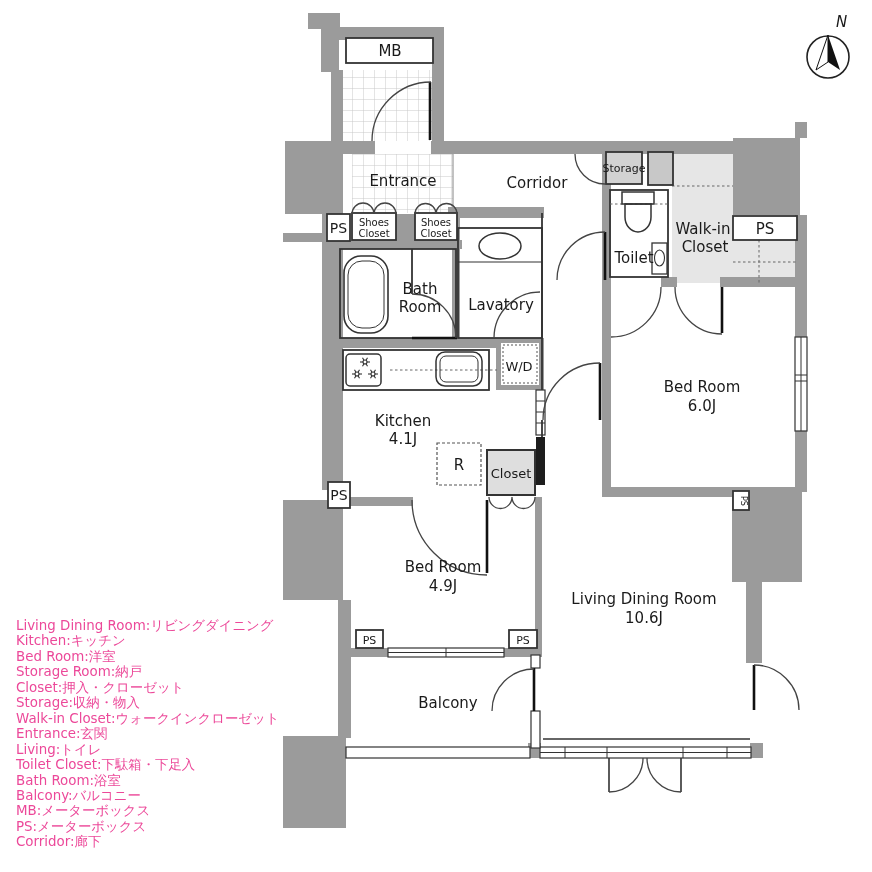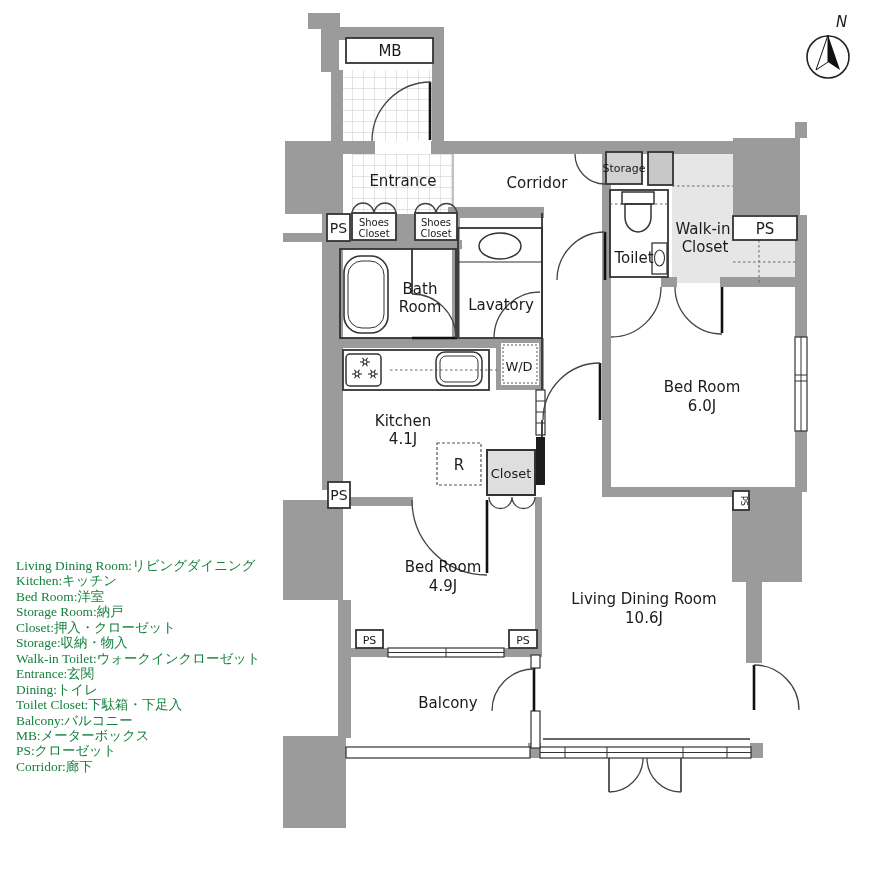--- a/index.html
+++ b/index.html
@@ -21,22 +21,22 @@
   .lbl-tny{font-size:8px;}
   .ps{font-size:14px;}
   .ps-sm{font-size:11px;}
   .n-lbl{font-size:15px;font-style:italic;}
   .wall{fill:var(--wall);stroke:none;}
   .thin{stroke:var(--line);fill:none;}
   .box{fill:#ffffff;stroke:var(--line);stroke-width:1.8;}
   .arc{stroke:#444;stroke-width:1.3;fill:none;}
   .leaf{stroke:#111;stroke-width:2.6;}
   .dotted{stroke:#666;stroke-width:1;stroke-dasharray:2.5,2.5;fill:none;}
-  #legend{position:absolute;left:16px;top:558px;width:330px;color:#15803d;
-          font-size:13.4px;line-height:15.45px;white-space:nowrap;font-family:Liberation Serif, serif;}
+  #legend{position:absolute;left:16px;top:618px;width:330px;color:#ec4899;
+          font-size:13.4px;line-height:15.45px;white-space:nowrap;}
 </style>
 </head>
 <body>
 
 <div id="stage">
 <svg width="872" height="872" viewBox="0 0 872 872">
   <defs>
     <pattern id="tiles" width="11" height="11" patternUnits="userSpaceOnUse">
       <rect width="11" height="11" fill="#ffffff"></rect>
       <path d="M 11 0 L 0 0 0 11" fill="none" stroke="#c9c9c9" stroke-width="1"></path>
@@ -268,22 +268,23 @@
   </g>
 </svg>
 
 <div id="legend">
       <div>Living Dining Room:リビングダイニング</div>
       <div>Kitchen:キッチン</div>
       <div>Bed Room:洋室</div>
       <div>Storage Room:納戸</div>
       <div>Closet:押入・クローゼット</div>
       <div>Storage:収納・物入</div>
-      <div>Walk-in Toilet:ウォークインクローゼット</div>
+      <div>Walk-in Closet:ウォークインクローゼット</div>
       <div>Entrance:玄関</div>
-      <div>Dining:トイレ</div>
+      <div>Living:トイレ</div>
       <div>Toilet Closet:下駄箱・下足入</div>
+      <div>Bath Room:浴室</div>
       <div>Balcony:バルコニー</div>
       <div>MB:メーターボックス</div>
-      <div>PS:クローゼット</div>
+      <div>PS:メーターボックス</div>
       <div>Corridor:廊下</div>
     </div>
 </div>
 
 </body></html>

